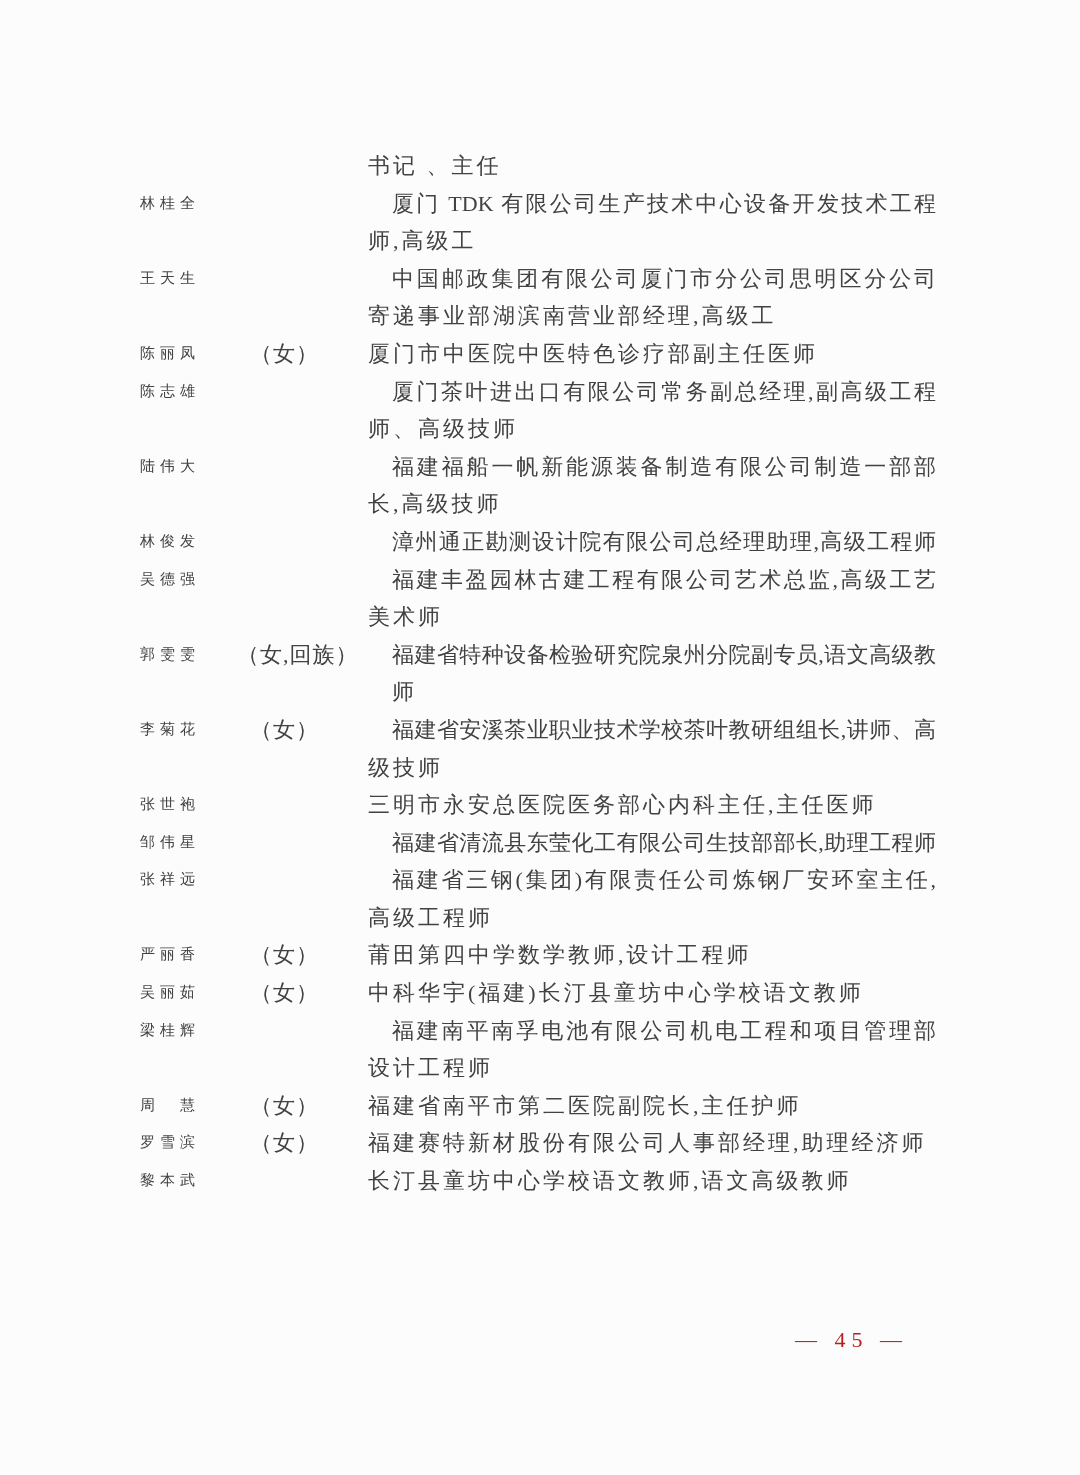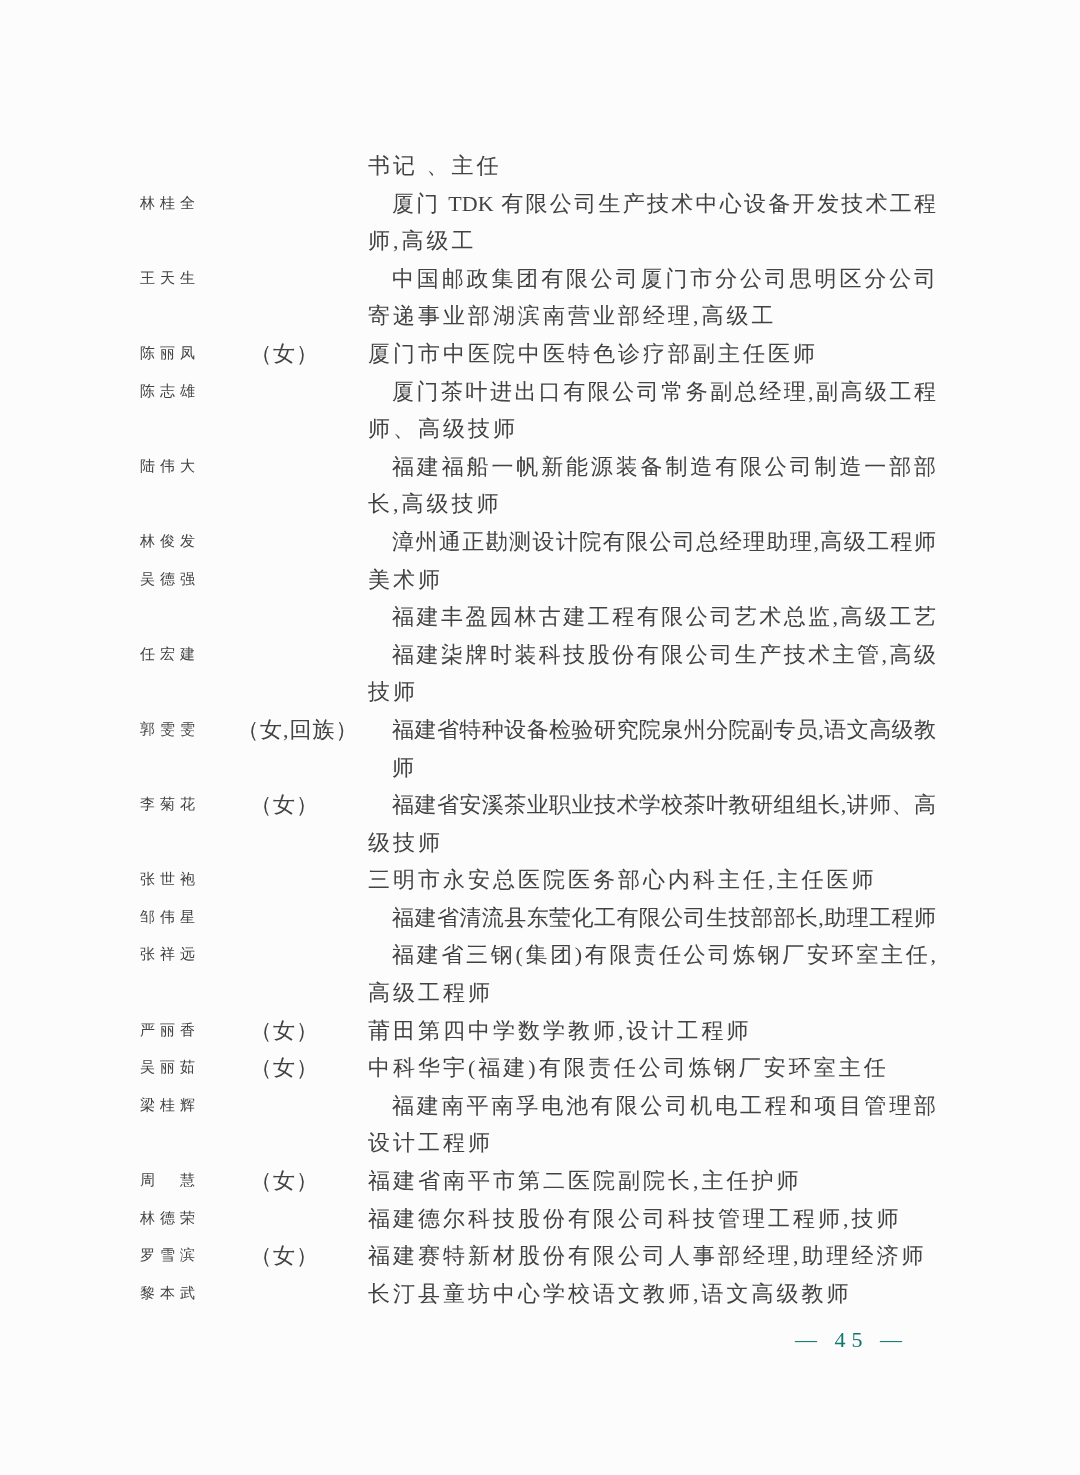--- a/index.html
+++ b/index.html
@@ -60,21 +60,21 @@
     text-align-last: justify;
     margin-left: 24px;
   }
   .page-number {
     position: absolute;
     left: 795px;
     top: 1322px;
     font-size: 22px;
     line-height: 36px;
     letter-spacing: 6px;
-    color: #0f766e;
+    color: #b91c1c;
     white-space: pre;
   }
 </style>
 </head>
 <body>
 
 <div class="page">
   <div class="entries">
       <div class="entry">
         <div class="name"></div>
@@ -126,30 +126,22 @@
         <div class="name">林俊发</div>
         <div class="gender"></div>
         <div class="desc">
           <div class="line fill">漳州通正勘测设计院有限公司总经理助理,高级工程师</div>
         </div>
       </div>
       <div class="entry">
         <div class="name">吴德强</div>
         <div class="gender"></div>
         <div class="desc">
+          <div class="line fill">福建丰盈园林古建工程有限公司艺术总监,高级工艺</div>
           <div class="line">美术师</div>
-          <div class="line fill">福建丰盈园林古建工程有限公司艺术总监,高级工艺</div>
-        </div>
-      </div>
-      <div class="entry">
-        <div class="name">任宏建</div>
-        <div class="gender"></div>
-        <div class="desc">
-          <div class="line fill">福建柒牌时装科技股份有限公司生产技术主管,高级</div>
-          <div class="line">技师</div>
         </div>
       </div>
       <div class="entry">
         <div class="name">郭雯雯</div>
         <div class="gender">（女,回族）</div>
         <div class="desc">
           <div class="line fill">福建省特种设备检验研究院泉州分院副专员,语文高级教师</div>
         </div>
       </div>
       <div class="entry">
@@ -186,43 +178,36 @@
         <div class="name">严丽香</div>
         <div class="gender pad">（女）</div>
         <div class="desc">
           <div class="line">莆田第四中学数学教师,设计工程师</div>
         </div>
       </div>
       <div class="entry">
         <div class="name">吴丽茹</div>
         <div class="gender pad">（女）</div>
         <div class="desc">
-          <div class="line">中科华宇(福建)有限责任公司炼钢厂安环室主任</div>
+          <div class="line">中科华宇(福建)长汀县童坊中心学校语文教师</div>
         </div>
       </div>
       <div class="entry">
         <div class="name">梁桂辉</div>
         <div class="gender"></div>
         <div class="desc">
           <div class="line fill">福建南平南孚电池有限公司机电工程和项目管理部</div>
           <div class="line">设计工程师</div>
         </div>
       </div>
       <div class="entry">
         <div class="name">周　慧</div>
         <div class="gender pad">（女）</div>
         <div class="desc">
           <div class="line">福建省南平市第二医院副院长,主任护师</div>
-        </div>
-      </div>
-      <div class="entry">
-        <div class="name">林德荣</div>
-        <div class="gender"></div>
-        <div class="desc">
-          <div class="line">福建德尔科技股份有限公司科技管理工程师,技师</div>
         </div>
       </div>
       <div class="entry">
         <div class="name">罗雪滨</div>
         <div class="gender pad">（女）</div>
         <div class="desc">
           <div class="line">福建赛特新材股份有限公司人事部经理,助理经济师</div>
         </div>
       </div>
       <div class="entry">

